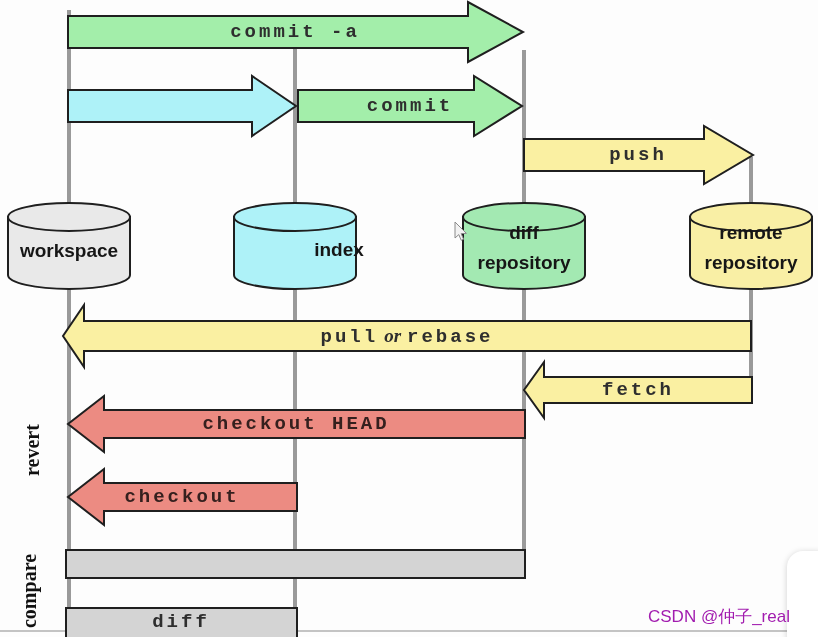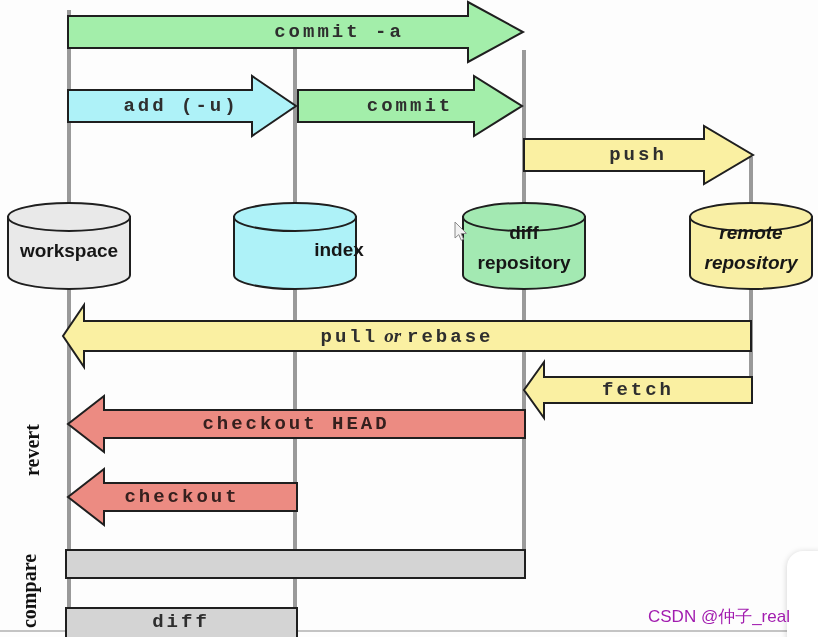--- a/index.html
+++ b/index.html
@@ -88,37 +88,36 @@
       <ellipse class="shape cyl-green" cx="524" cy="217" rx="61" ry="14"></ellipse>
     </g>
     <g>
       <path class="shape cyl-yellow" d="M690,217 L690,275 A61,14 0 0 0 812,275 L812,217 Z"></path>
       <ellipse class="shape cyl-yellow" cx="751" cy="217" rx="61" ry="14"></ellipse>
     </g>
 
     <polygon points="455,222 455,238 458.8,234.6 461.2,240.3 463.6,239.2 461.1,233.6 466.4,233.4" fill="#f2f2f2" stroke="#8a8a8a" stroke-width="1"></polygon>
   </svg>
 
-  <div class="alabel" style="left:295px;top:32px;margin-left:44px;">commit -a</div>
-  <div class="alabel" style="left:181px;top:106px;">add (-u)</div>
+  <div class="alabel" style="left:295px;top:32px;">commit -a</div>
   <div class="alabel" style="left:410px;top:106px;">commit</div>
   <div class="alabel" style="left:638px;top:155px;">push</div>
   <div class="alabel" style="left:407px;top:336px;"><span>pull</span><span class="or">or</span><span>rebase</span></div>
   <div class="alabel" style="left:638px;top:390px;">fetch</div>
   <div class="alabel on-red" style="left:296px;top:424px;text-align:right;">checkout HEAD</div>
   <div class="alabel on-red" style="left:182px;top:497px;">checkout</div>
   <div class="alabel" style="left:181px;top:622px;">diff</div>
 
   <div class="cyl-label" style="left:69px;top:251px;">workspace</div>
   <div class="cyl-label" style="left:295px;top:250px;margin-left:44px;">index</div>
   <div class="cyl-label" style="left:524px;top:248px;">
       <div>diff</div>
       <div>repository</div>
     </div>
-  <div class="cyl-label" style="left:751px;top:248px;font-style:italic;">
+  <div class="cyl-label" style="left:751px;top:248px;">
       <div>remote</div>
       <div>repository</div>
     </div>
 
   <div class="side-label" style="left:32px;top:450px;">revert</div>
   <div class="side-label" style="left:29px;top:591px;">compare</div>
 
   <div class="float-card"></div>
   <div class="watermark">CSDN @仲子_real</div>
 

